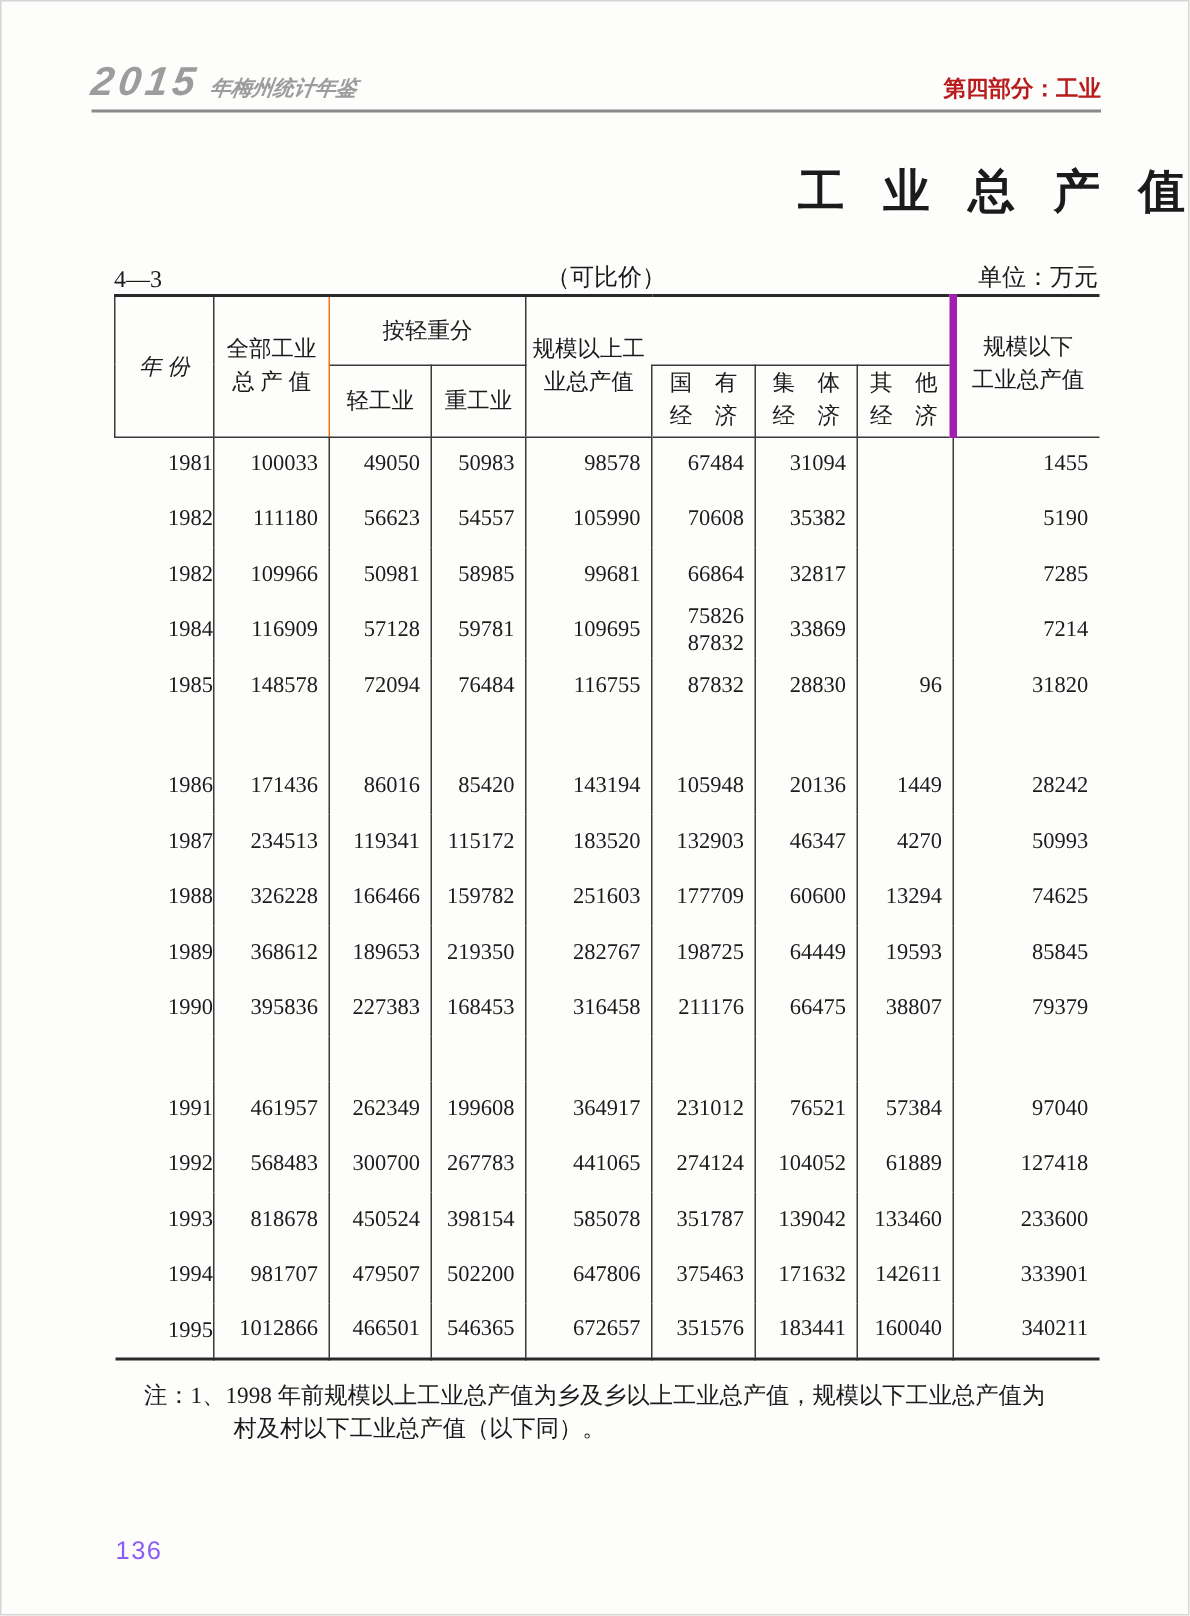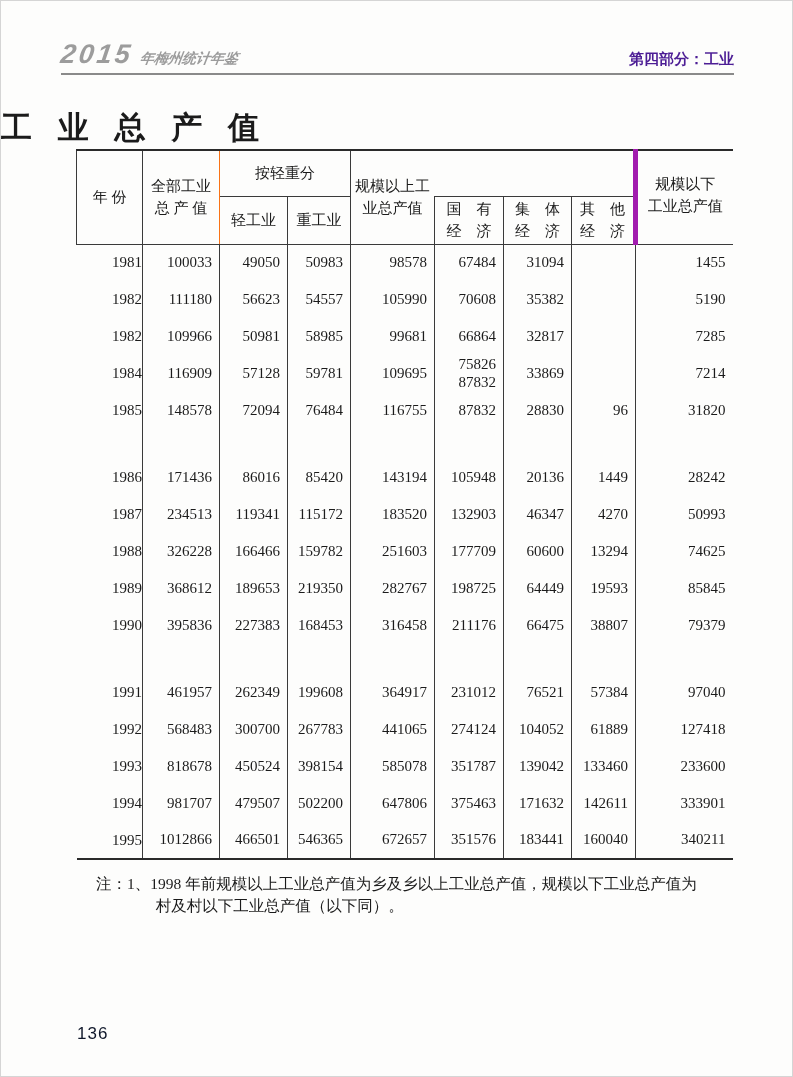--- a/index.html
+++ b/index.html
@@ -21,25 +21,25 @@
   .logo-year {
     font-family:"Liberation Sans","DejaVu Sans",sans-serif;
     font-weight:bold; font-size:27px; letter-spacing:3px; transform:skewX(-8deg);
   }
   .logo-suffix {
     font-family:"Liberation Sans","DejaVu Sans",sans-serif;
     font-weight:bold; font-size:14px; margin-left:7px; transform:skewX(-8deg);
   }
   .section-label {
     font-family:"Liberation Sans","DejaVu Sans",sans-serif;
-    font-weight:bold; font-size:15px; color:#4c1d95; padding-bottom:1px;
+    font-weight:bold; font-size:15px; color:#b91c1c; padding-bottom:1px;
   }
   
   .doc-title {
-    margin-top:32px; text-align:left; font-size:31px; font-weight:bold;
+    margin-top:32px; text-align:right; font-size:31px; font-weight:bold;
     word-spacing:14px; letter-spacing:2px;
   }
   .meta-row {
     margin:26px auto 0 75px; width:656px;
     display:grid; grid-template-columns:1fr auto 1fr; align-items:end;
     font-size:16px;
   }
   .meta-left  { text-align:left; }
   .meta-center{ text-align:center; }
   .meta-right { text-align:right; }
@@ -47,21 +47,21 @@
   table.stat {
     margin-left:75px; width:656px; table-layout:fixed;
     border-collapse:collapse;
     border-top:2px solid #2a2a2a; border-bottom:2px solid #2a2a2a;
     font-size:15px;
   }
   thead th { border-bottom:1px solid #3a3a3a; font-weight:normal; vertical-align:middle; padding:0 2px; }
   tr.h1 th { height:46px; }
   tr.h2 th { height:48px; }
   tr.h1 th:first-child { border-left:1px solid #3a3a3a; }
-  .c-year  { border-right:1px solid #3a3a3a; }
+  .c-year  { border-right:1px solid #3a3a3a;font-style:italic; }
   .c-total { border-right:1px solid #f97316; }
   .c-byweight { border-right:1px solid #3a3a3a; }
   .c-above { }
   .c-subtop { }
   .c-light { border-right:1px solid #3a3a3a; }
   .c-heavy { border-right:1px solid #3a3a3a; }
   .c-state { border-left:1px solid #3a3a3a; border-right:1px solid #3a3a3a; }
   .c-coll  { border-right:1px solid #3a3a3a; }
   .c-other { border-right:4px solid #be185d; }
   .c-below { border-left:5px solid #a21caf;font-family:Liberation Mono, monospace; }
@@ -74,38 +74,43 @@
   
   .notes {
     margin:13px 0 0 95px; width:612px; font-size:15.5px; line-height:1.45;
     display:flex;
   }
   .notes-label { white-space:nowrap; }
   .note-item { padding-left:1.85em; text-indent:-1.85em; }
   .page-number {
     position:absolute; left:76px; top:1023px;
     font-family:"Liberation Sans","DejaVu Sans",sans-serif;
-    font-size:17px; color:#0f172a; letter-spacing:1px;
+    font-size:17px; color:#8b5cf6; letter-spacing:1px;
   }
 </style>
 </head>
 <body>
 
 <div class="page">
 
   <div class="header-bar">
     <div class="logo">
       <span class="logo-year">2015</span>
       <span class="logo-suffix">年梅州统计年鉴</span>
     </div>
     <div class="section-label">第四部分：工业</div>
   </div>
 
   <div class="doc-title">工 业 总 产 值</div>
 
+  <div class="meta-row">
+    <span class="meta-left">4—3</span>
+    <span class="meta-center">（可比价）</span>
+    <span class="meta-right">单位：万元</span>
+  </div>
 
   <table class="stat">
     <colgroup>
       <col style="width:66px">
         <col style="width:77px">
         <col style="width:68px">
       <col style="width:63px">
         <col style="width:84px">
         <col style="width:69px">
       <col style="width:68px">

